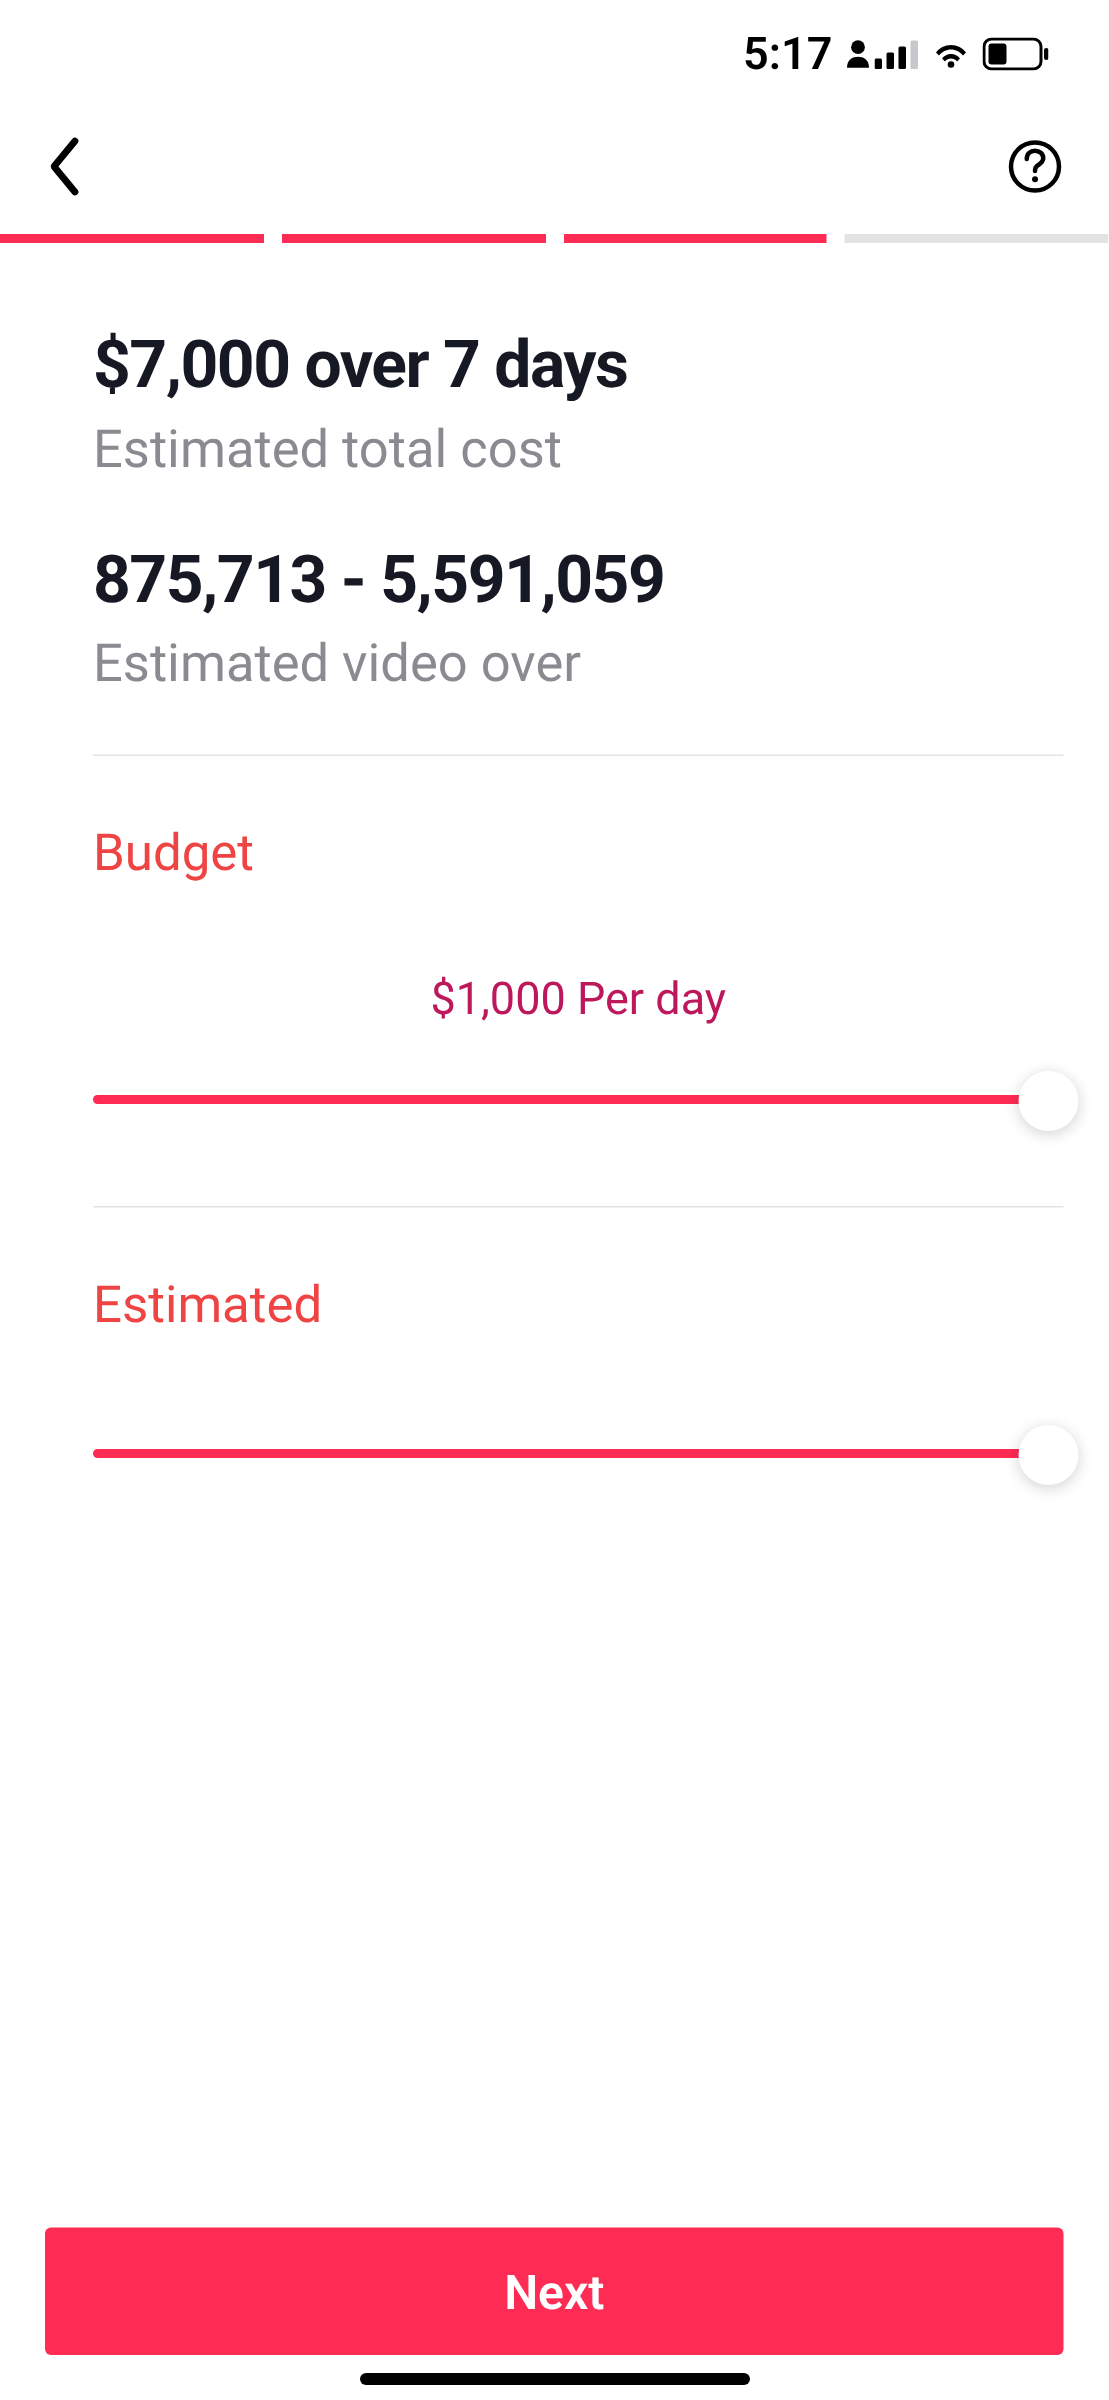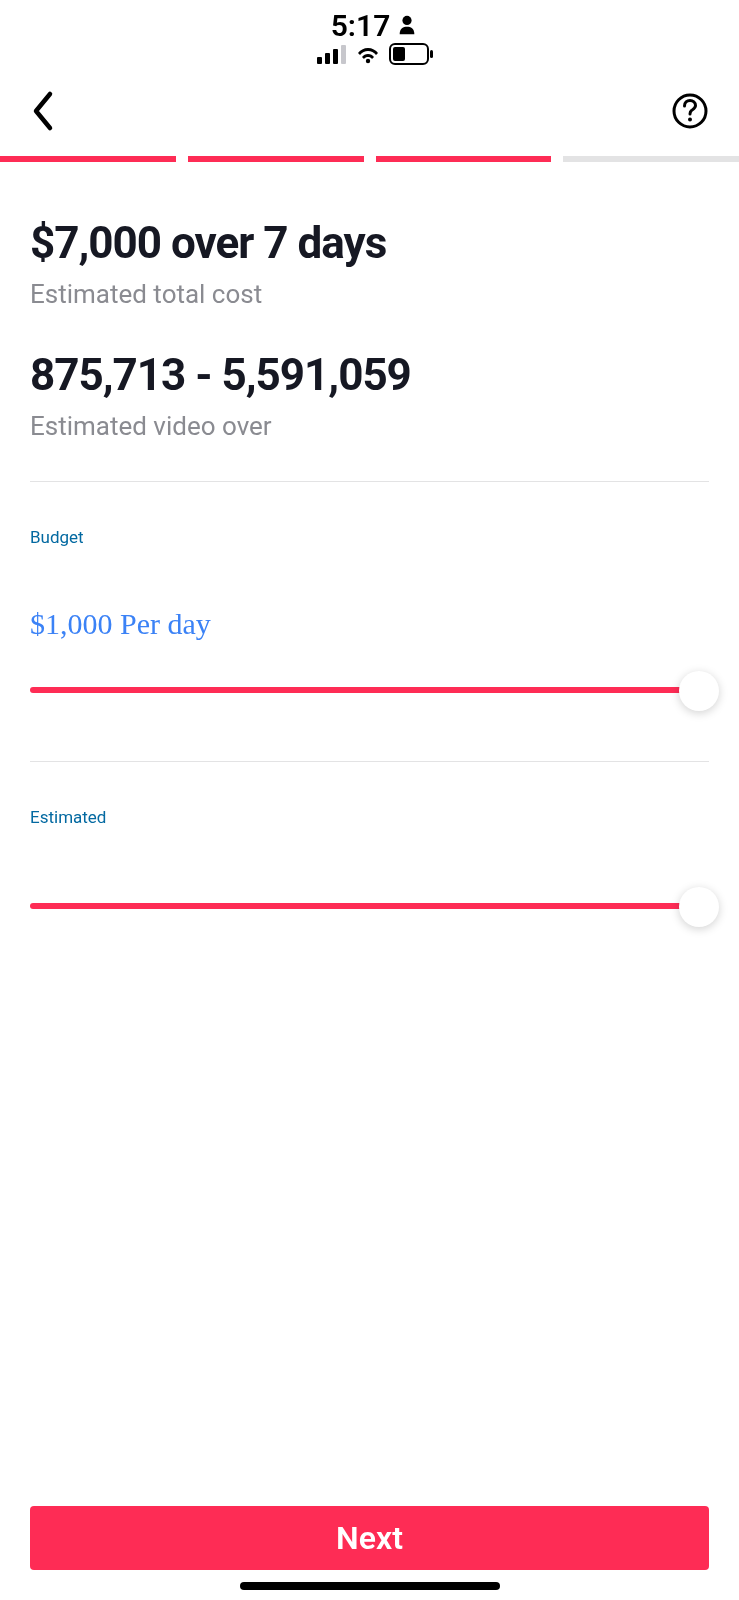--- a/index.html
+++ b/index.html
@@ -10,25 +10,24 @@
     }
     html, body {
       width: 739px;
       height: 1600px;
       background: #ffffff;
       overflow: hidden;
       position: relative;
     }
     .status-bar {
       display: flex;
-      justify-content: center;
+      justify-content: flex-end;
       align-items: center;
       padding: 12px 40px 0 50px;
       height: 60px;
-      flex-direction: column;
     }
     .status-left {
       display: flex;
       align-items: center;
       gap: 6px;
       font-size: 30px;
       font-weight: 600;
     }
     .status-right {
       display: flex;
@@ -52,52 +51,52 @@
       height: 6px;
     }
     .progress-active {
       background: #fe2c55;
     }
     .progress-inactive {
       background: #e3e3e4;
     }
     .content {
       padding: 55px 30px 0 30px;
+      margin-left: 32px;
     }
     .main-stat {
       font-size: 44px;
       font-weight: 700;
       color: #161823;
       letter-spacing: -1px;
       margin-bottom: 10px;
     }
     .sub-label {
-      font-size: 26px;
+      font-size: 35px;
       color: #8a8b91;
       margin-bottom: 40px;
     }
     .divider {
       height: 1px;
       background: #e3e3e4;
       margin: 35px 0 0 0;
     }
     .section {
       padding-top: 45px;
     }
     .section-label {
-      font-size: 17px;
-      color: #0369a1;
+      font-size: 34px;
+      color: #ef4444;
       margin-bottom: 60px;
     }
     .section-value {
       font-size: 30px;
-      color: #3b82f6;
-      text-align: left;
+      color: #be185d;
+      text-align: center;
       margin-bottom: 30px;
-      font-family: Liberation Serif, serif;
     }
     .slider-wrap {
       position: relative;
       height: 40px;
     }
     .slider-track {
       position: absolute;
       top: 16px;
       left: 0;
       right: 0;
@@ -115,21 +114,21 @@
       box-shadow: 0 2px 10px rgba(0,0,0,0.18);
     }
     .footer {
       position: absolute;
       bottom: 30px;
       left: 30px;
       right: 30px;
     }
     .next-btn {
       width: 100%;
-      height: 64px;
+      height: 85px;
       background: #fe2c55;
       color: #ffffff;
       border: none;
       font-size: 32px;
       font-weight: 600;
       border-radius: 4px;
       cursor: pointer;
     }
     .home-indicator {
       position: absolute;

